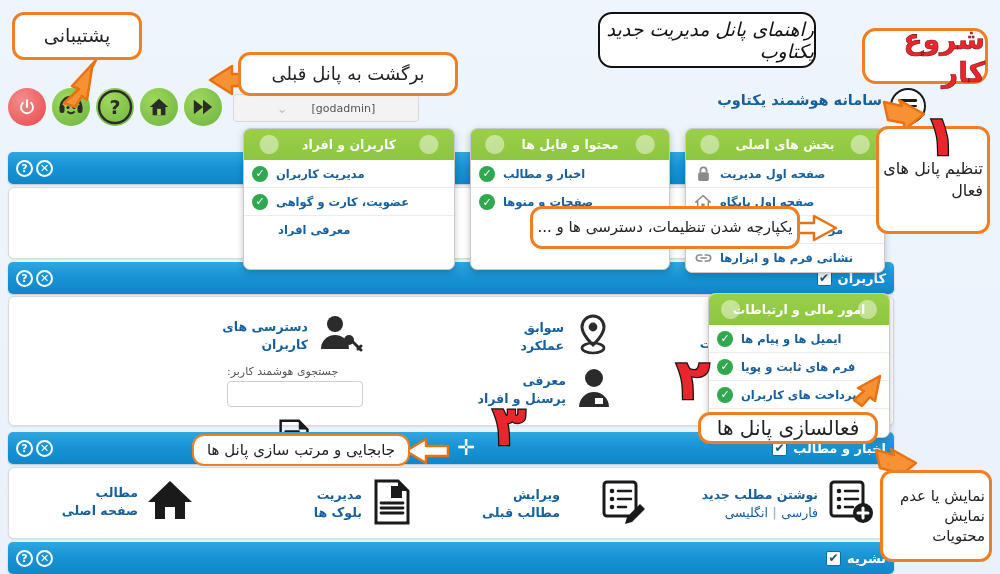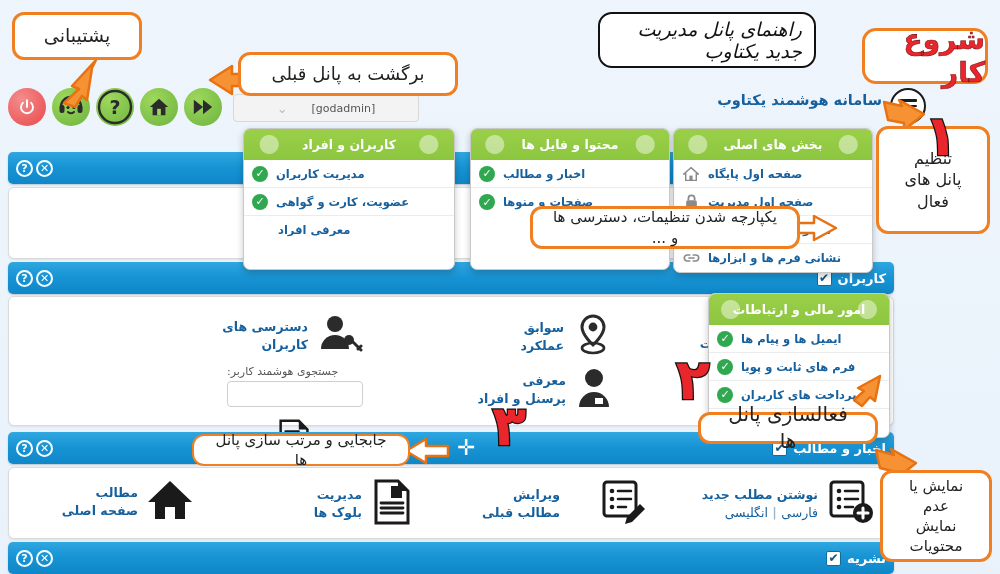--- a/index.html
+++ b/index.html
@@ -54,24 +54,24 @@
   }
   .hamburger i { display: block; width: 18px; height: 2.6px; background: #1b1b1b; border-radius: 1px; }
 
   
   .callout {
     position: absolute;
     background: #fff;
     border: 3px solid #f07f22;
     border-radius: 12px;
     display: flex; align-items: center; justify-content: center;
-    text-align: center;
+    text-align: right;
     color: #222;
     line-height: 1.35;
-    padding: 4px 20px;
+    padding: 4px 4px;
     z-index: 40;
   }
   .callout.thin { border-width: 2.5px; }
 
   
   .oarrow { position: absolute; z-index: 39; }
 
   
   .rednum {
     position: absolute;
@@ -165,21 +165,21 @@
   }
   .tick.grey { background: #c6c6c6; }
   .gitem.order-left { justify-content: flex-start; flex-direction: row-reverse; }
 
   
   .scriptbox {
     position: absolute;
     background: #fff; border: 2.5px solid #111; border-radius: 14px;
     display: flex; align-items: center; justify-content: center;
     font-family: "DejaVu Serif", "Liberation Serif", serif;
-    font-style: italic; font-size: 19px; color: #111; padding: 2px 12px;
+    font-style: italic; font-size: 19px; color: #111; padding: 2px 0;
   }
 
   
   .startbadge {
     position: absolute;
     background: #fff; border: 3px solid #f07f22; border-radius: 14px;
     display: flex; align-items: center; justify-content: center;
     color: #e8262c; font-size: 28px; font-weight: bold; margin-left: 37px;
     -webkit-text-stroke: 0.6px #7a0f12;
   }
@@ -267,39 +267,39 @@
   <div class="rednum" style="right:42px; top:108px;">۱</div>
 
   <svg class="oarrow" style="right:64px; top:96px;" width="56" height="48" viewBox="0 0 56 48">
     <path d="M4 6 L22 10 L19 4 L44 18 L24 34 L24 27 L8 24 Z" fill="#f79234" stroke="#e87211" stroke-width="2.5" stroke-linejoin="round"></path>
   </svg>
 
   <div class="callout" style="right:10px; top:126px; width:114px; height:108px; font-size:16px;">
     <span>تنظیم پانل های فعال</span>
   </div>
 
-  <div class="gcard" style="right:127px; top:128px; width:200px;">
+  <div class="gcard" style="right:115px; top:128px; width:200px;">
     <div class="gcard-head">بخش های اصلی</div>
+    <div class="gitem order-left">
+      <span class="gi-ico">
+        <svg width="15" height="16" viewBox="0 0 16 18">
+          <rect x="2" y="7" width="12" height="10" rx="2" fill="#8a8a8a"></rect>
+          <path d="M4.5 7 V5 a3.5 3.5 0 0 1 7 0 V7" stroke="#8a8a8a" stroke-width="2" fill="none"></path>
+        </svg>
+      </span>
+      <span>صفحه اول مدیریت</span>
+    </div>
     <div class="gitem order-left">
       <span class="gi-ico">
         <svg width="16" height="16" viewBox="0 0 20 20">
           <path d="M10 2 L19 10 h-2.4 v8 h-13.2 v-8 H1 Z" fill="none" stroke="#8a8a8a" stroke-width="1.8"></path>
           <rect x="8" y="12" width="4" height="6" fill="#8a8a8a"></rect>
         </svg>
       </span>
       <span>صفحه اول پایگاه</span>
-    </div>
-    <div class="gitem order-left">
-      <span class="gi-ico">
-        <svg width="15" height="16" viewBox="0 0 16 18">
-          <rect x="2" y="7" width="12" height="10" rx="2" fill="#8a8a8a"></rect>
-          <path d="M4.5 7 V5 a3.5 3.5 0 0 1 7 0 V7" stroke="#8a8a8a" stroke-width="2" fill="none"></path>
-        </svg>
-      </span>
-      <span>صفحه اول مدیریت</span>
     </div>
     <div class="gitem order-left">
       <span class="gi-ico">
         <svg width="16" height="16" viewBox="0 0 20 20">
           <path d="M10 1 l1.6 2.4 2.8-.6 .5 2.8 2.6 1.2-1.5 2.4 1.5 2.4-2.6 1.2-.5 2.8-2.8-.6L10 19l-1.6-2.4-2.8.6-.5-2.8-2.6-1.2L4 10.8 2.5 8.4l2.6-1.2.5-2.8 2.8.6Z" fill="#6d6d6d"></path>
           <circle cx="10" cy="10" r="3.1" fill="#fff"></circle>
         </svg>
       </span>
       <span>مرکز تنظیم و طراحی</span>
     </div>

